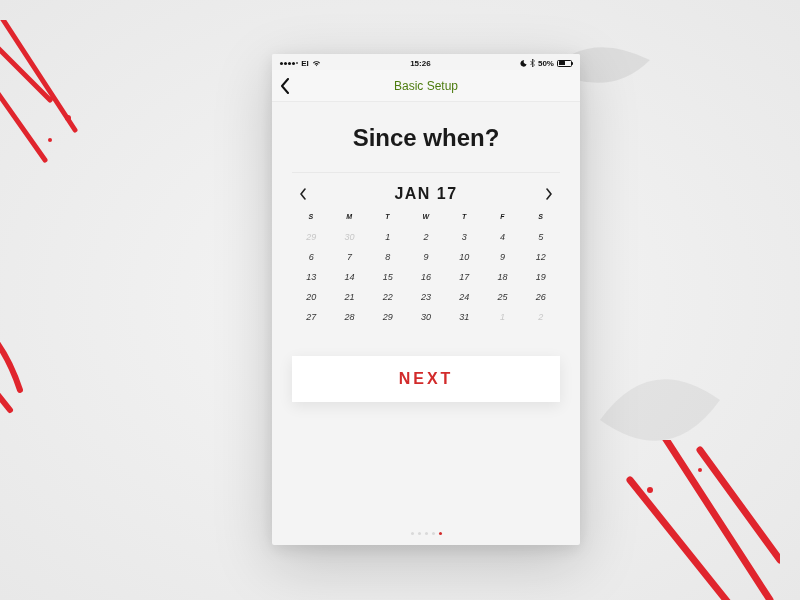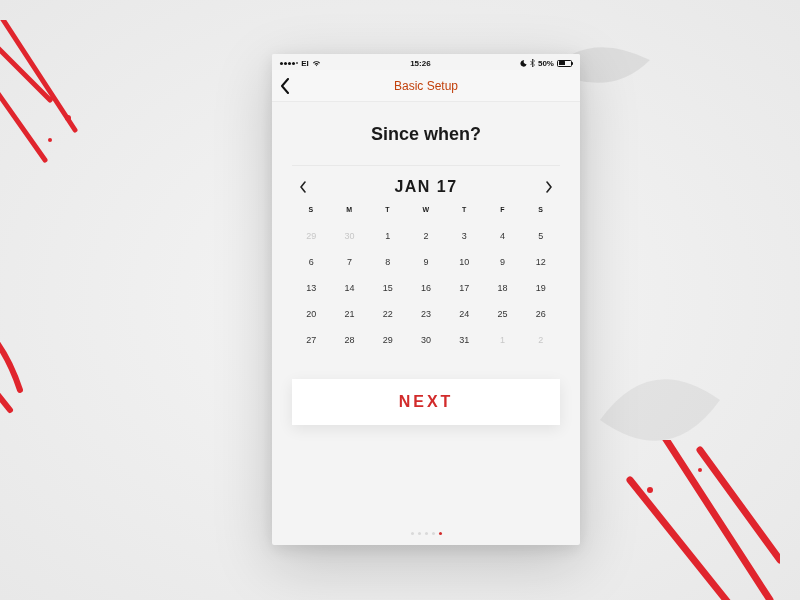--- a/index.html
+++ b/index.html
@@ -65,26 +65,26 @@
     align-items: center;
     justify-content: center;
     position: relative;
     border-bottom: 1px solid #eaeaea;
     background: #f7f7f7;
   }
   .nav-back {
     position: absolute; left: 8px; top: 0; height: 32px; width: 24px;
     display: flex; align-items: center; justify-content: flex-start;
   }
-  .nav-title { font-size: 12px; font-weight: 400; color: #c2410c; }
+  .nav-title { font-size: 12px; font-weight: 400; color: #4d7c0f; }
 
   .heading {
     text-align: center;
     font-weight: 800;
-    font-size: 18px;
+    font-size: 24px;
     color: #1a1a1a;
     padding: 22px 0 20px;
   }
 
   .calendar {
     margin: 0 20px;
     border-top: 1px solid #e8e8e8;
   }
   .cal-head {
     display: flex; align-items: center; justify-content: space-between;
@@ -92,22 +92,23 @@
   }
   .cal-arrow { width: 14px; height: 14px; display: flex; align-items: center; justify-content: center; }
   .cal-month {
     font-size: 16px; font-weight: 800; letter-spacing: 1.5px; color: #1a1a1a;
   }
 
   .cal-grid {
     display: grid;
     grid-template-columns: repeat(7, 1fr);
     text-align: center;
-    row-gap: 16px;
+    row-gap: 10px;
     padding-bottom: 8px;
+    font-style: italic;
   }
   .dow {
     font-size: 7px; font-weight: 800; letter-spacing: 0.5px; color: #1a1a1a;
     padding-bottom: 2px;
   }
   .day {
     font-size: 9px; font-weight: 500; color: #333;
   }
   .day.muted { color: #c7c7c7; }
 

